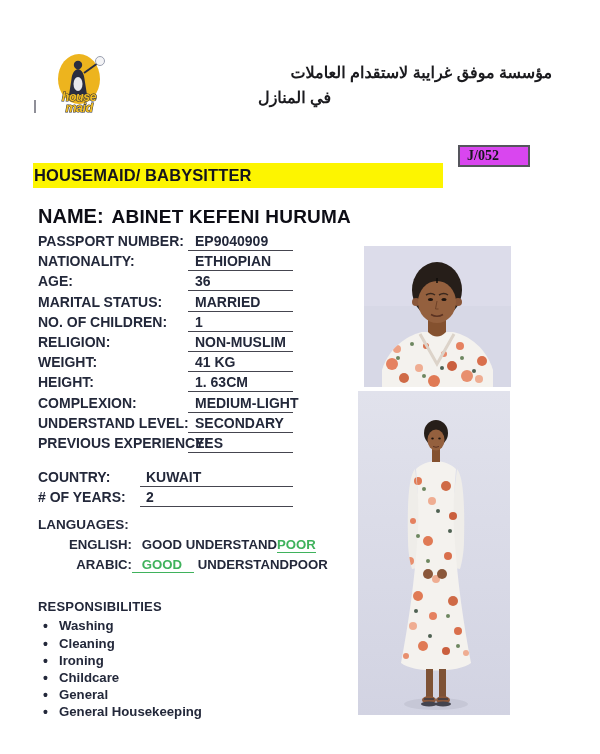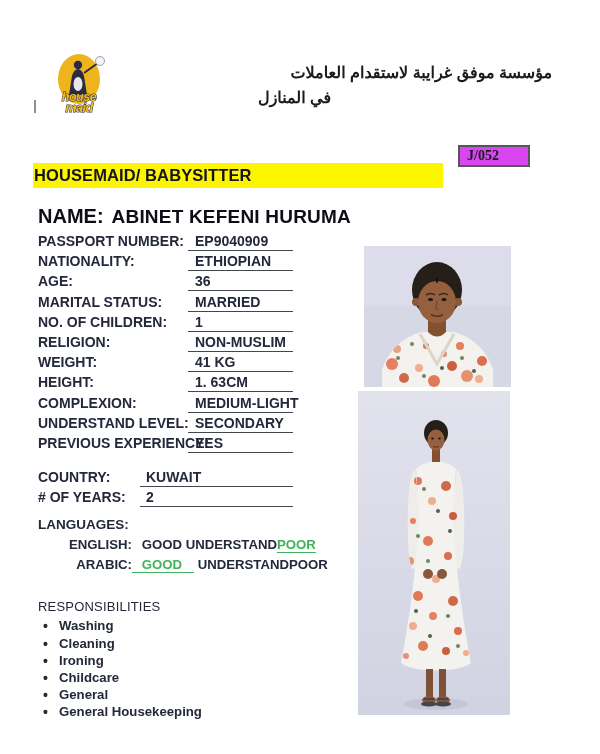--- a/index.html
+++ b/index.html
@@ -39,21 +39,21 @@
   .exp .fvalue{width:153px;padding-left:6px;}
   .lang{margin-top:8px;}
   .sec-title{font-size:13.5px;font-weight:700;height:20px;}
   .lrow{display:flex;height:20px;padding-left:30px;font-size:13.2px;font-weight:700;align-items:flex-start;white-space:nowrap;text-align:right;}
   .llabel{width:64px;flex:none;}
   .lw1{width:50px;flex:none;}
   .lw2{width:95px;flex:none;}
   .green{color:#3fb25c;border-bottom:1.8px solid #3fb25c;padding-bottom:0;}
   .green-ext{padding-right:12px;}
   .resp{margin-top:22px;}
-  .resp-title{font-size:13px;font-weight:400;height:17px;letter-spacing:0.2px;}
+  .resp-title{font-size:13px;font-weight:700;height:17px;letter-spacing:0.2px;}
   .bullets{margin-top:2px;}
   .bullet{display:flex;height:17.2px;font-size:13.2px;font-weight:700;padding-left:5px;align-items:flex-start;}
   .bullet::before{content:"•";width:16px;flex:none;font-size:14px;}
   
   .photo1{position:absolute;left:364px;top:246px;width:147px;height:141px;}
   .photo2{position:absolute;left:358px;top:391px;width:152px;height:324px;}
   .photo1 svg,.photo2 svg,.logo svg{display:block;}
 </style>
 </head>
 <body>

